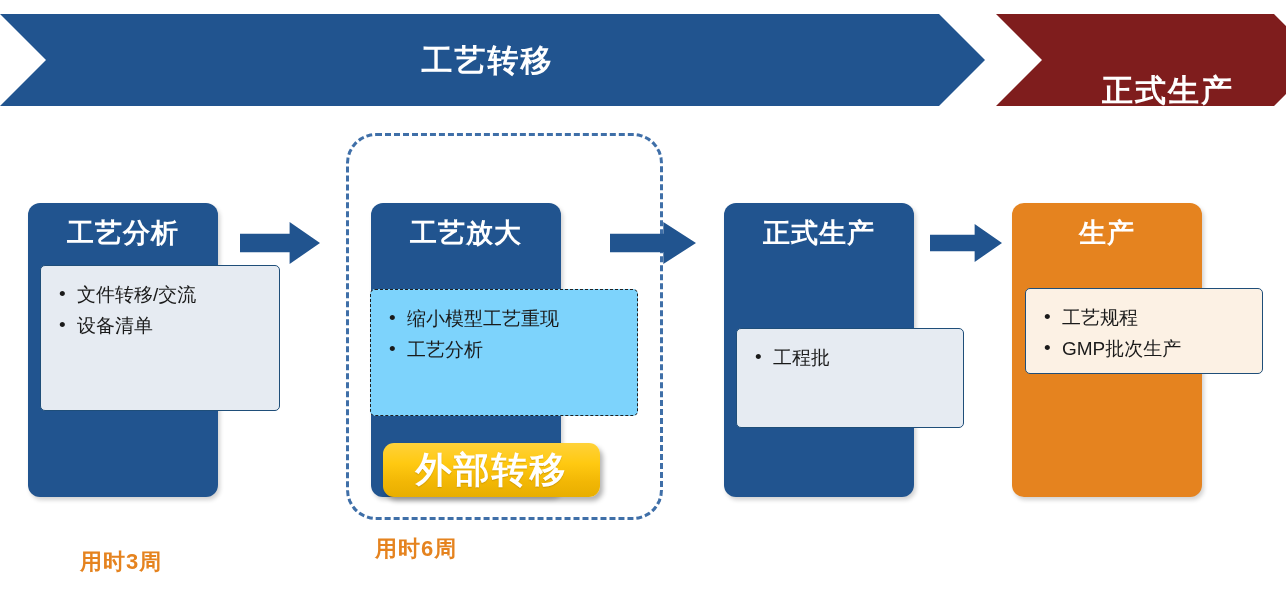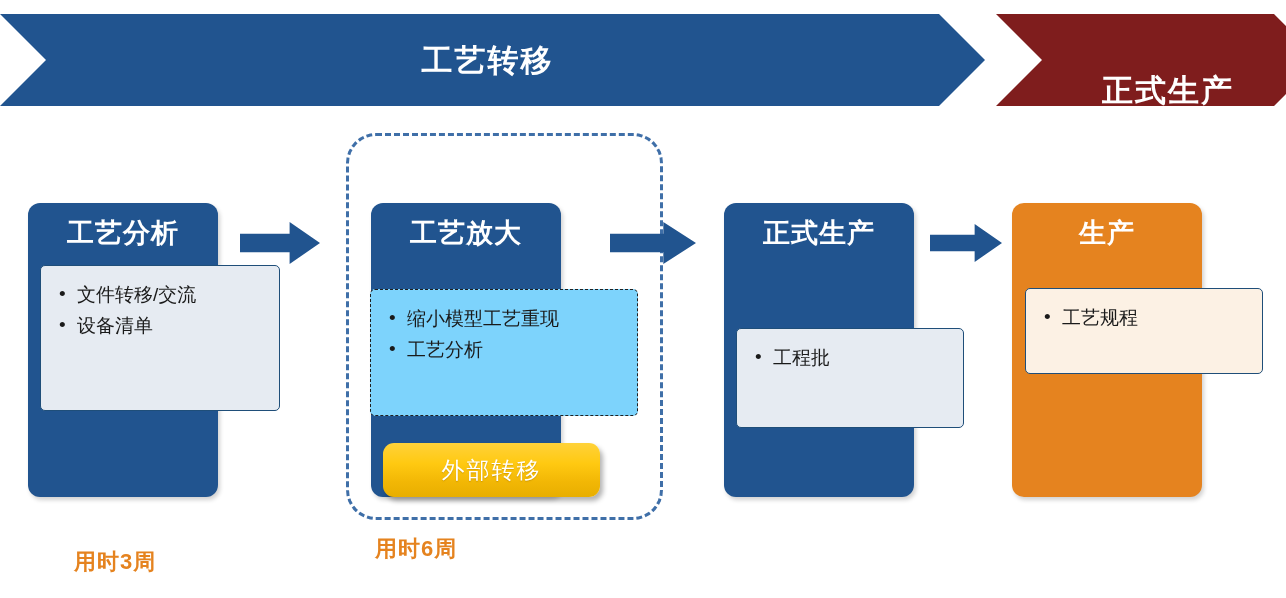--- a/index.html
+++ b/index.html
@@ -79,21 +79,21 @@
 
   
   #gold-badge{
     position:absolute;left:383px;top:443px;width:217px;height:54px;
     border-radius:11px;
     background:linear-gradient(180deg,#FFD23A 0%,#FFC911 38%,#F2B705 72%,#E8AE00 100%);
     box-shadow:3px 4px 5px rgba(0,0,0,.30);
     display:flex;align-items:center;justify-content:center;
   }
   #gold-badge span{
-    color:#ffffff;font-size:23px;font-weight:normal;letter-spacing:2px;
+    color:#ffffff;font-size:36px;font-weight:bold;letter-spacing:2px;
     text-shadow:0 1px 1px rgba(180,130,0,.55);
   }
 
   
   .duration{
     position:absolute;color:#E5831F;font-size:22px;font-weight:bold;
     letter-spacing:1px;white-space:nowrap;
   }
 </style>
 </head>
@@ -147,17 +147,18 @@
 </div>
 
 <div class="arrow" style="left:930px;top:224px;width:72px;height:38px;"></div>
 
 <div class="card orange" style="left:1012px;top:203px;width:190px;height:294px;">
   <div class="card-title">生产</div>
 </div>
 <div class="callout cream" style="left:1025px;top:288px;width:238px;height:86px;">
   <ul>
     <li>工艺规程</li>
+    <li>GMP批次生产</li>
   </ul>
 </div>
 
-<div class="duration" style="left:74px;top:547px;">用时3周</div>
+<div class="duration" style="left:80px;top:547px;">用时3周</div>
 <div class="duration" style="left:375px;top:534px;">用时6周</div>
 
 </body></html>

